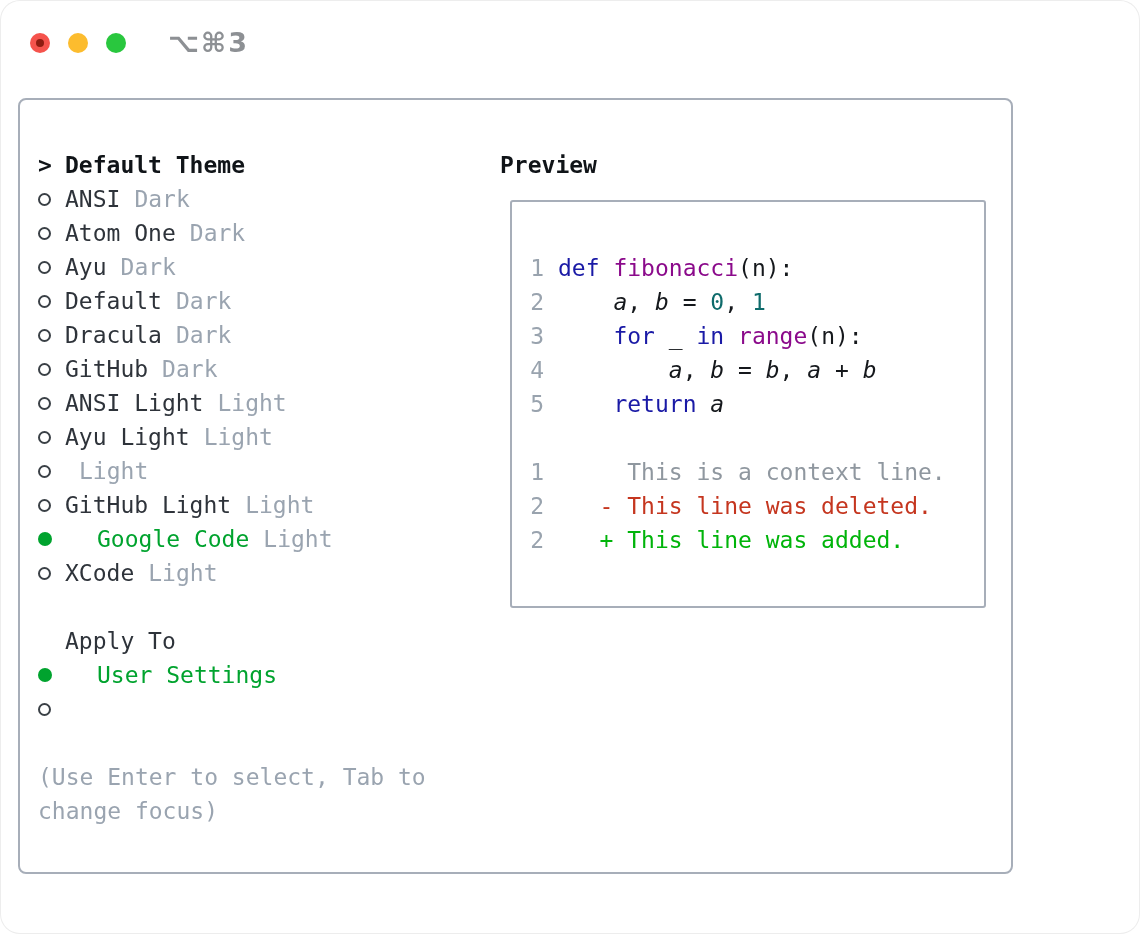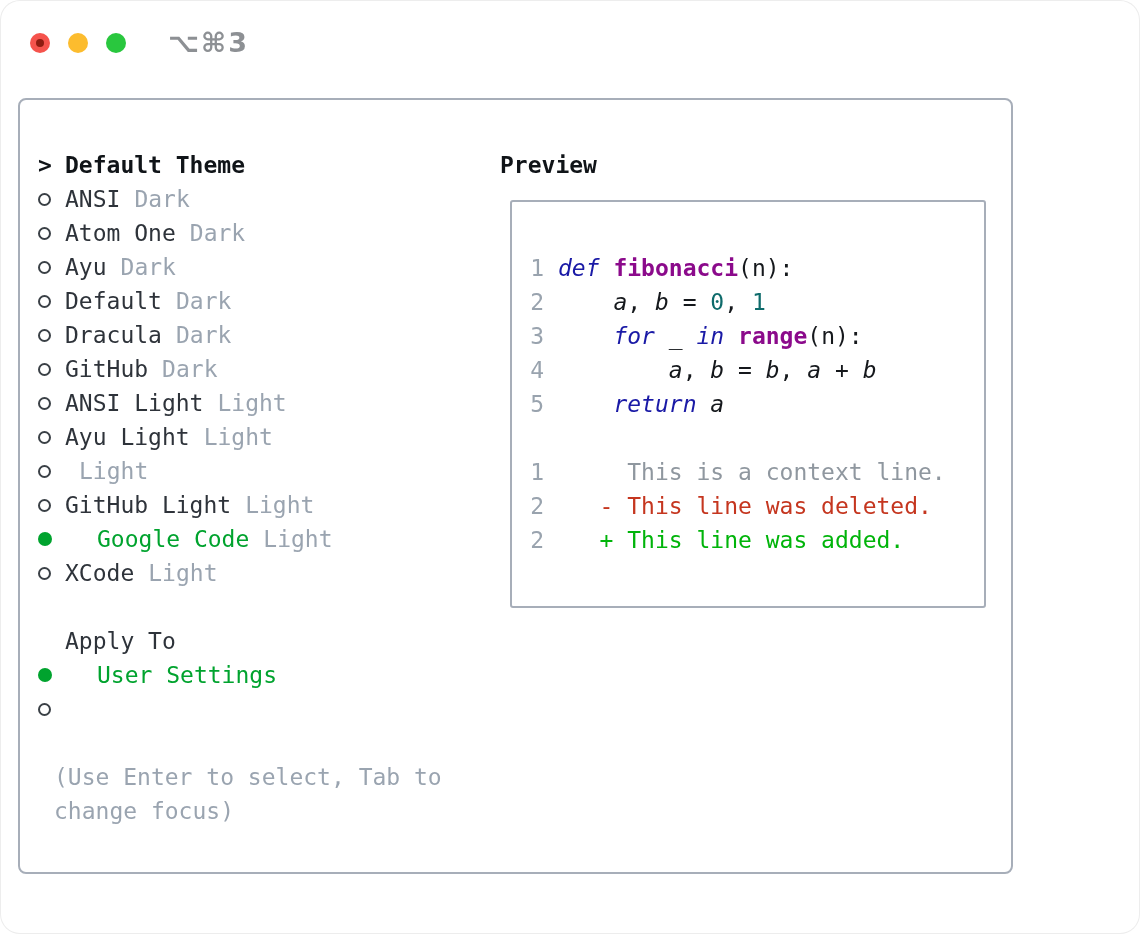--- a/index.html
+++ b/index.html
@@ -29,32 +29,32 @@
   .row{display:flex;align-items:center;height:34px;white-space:pre;}
   .blank{height:34px;}
   .marker{width:27px;flex:none;display:flex;align-items:center;}
   .ring{width:13px;height:13px;border:2px solid var(--radio-ring,#3a4046);border-radius:50%;box-sizing:border-box;}
   .dot{width:14px;height:14px;border-radius:50%;background:var(--selection-green,#00a32e);}
   .prompt,.hdr{font-weight:bold;color:var(--text-heading,#101418);}
   .name{color:var(--text-main,#2e333a);}
   .name.sel,.apply-label.sel{color:var(--selection-green,#00a32e);margin-left:32px;}
   .variant{color:var(--muted,#9aa4b0);margin-left:14px;}
   .left{position:absolute;left:18px;top:48px;}
-  .hint{width:400px;color:var(--muted,#9aa4b0);white-space:normal;margin-left:16px;}
+  .hint{width:400px;color:var(--muted,#9aa4b0);white-space:normal;}
   
   .right{position:absolute;left:480px;top:48px;}
   .preview-box{
     margin-left:10px;margin-top:18px;width:476px;height:408px;box-sizing:border-box;
     border:2px solid var(--panel-border,#a7aeb9);border-radius:3px;
     padding:49px 0 0 18px;overflow:hidden;
   }
   .lnum{width:14px;margin-right:14px;flex:none;text-align:right;color:var(--line-number,#99a3ae);}
   .tok.pln{color:var(--code-plain,#15181c);}
-  .tok.kwd{color:var(--code-keyword,#1a1aa6);font-style:italic;}
-  .tok.typ{color:var(--code-name,#8b0a8b);font-weight:bold;}
+  .tok.kwd{color:var(--code-keyword,#1a1aa6);}
+  .tok.typ{color:var(--code-name,#8b0a8b);}
   .tok.lit{color:var(--code-literal,#0e6b6b);}
   .tok.var{color:var(--code-plain,#15181c);font-style:italic;}
   .tok.context{color:var(--diff-context,#8f979f);text-align:right;}
   .tok.deleted{color:var(--diff-deleted,#c5361f);}
   .tok.added{color:var(--diff-added,#00b40a);text-align:center;}
   .diff{margin-top:34px;}
 </style>
 </head>
 <body>
 

